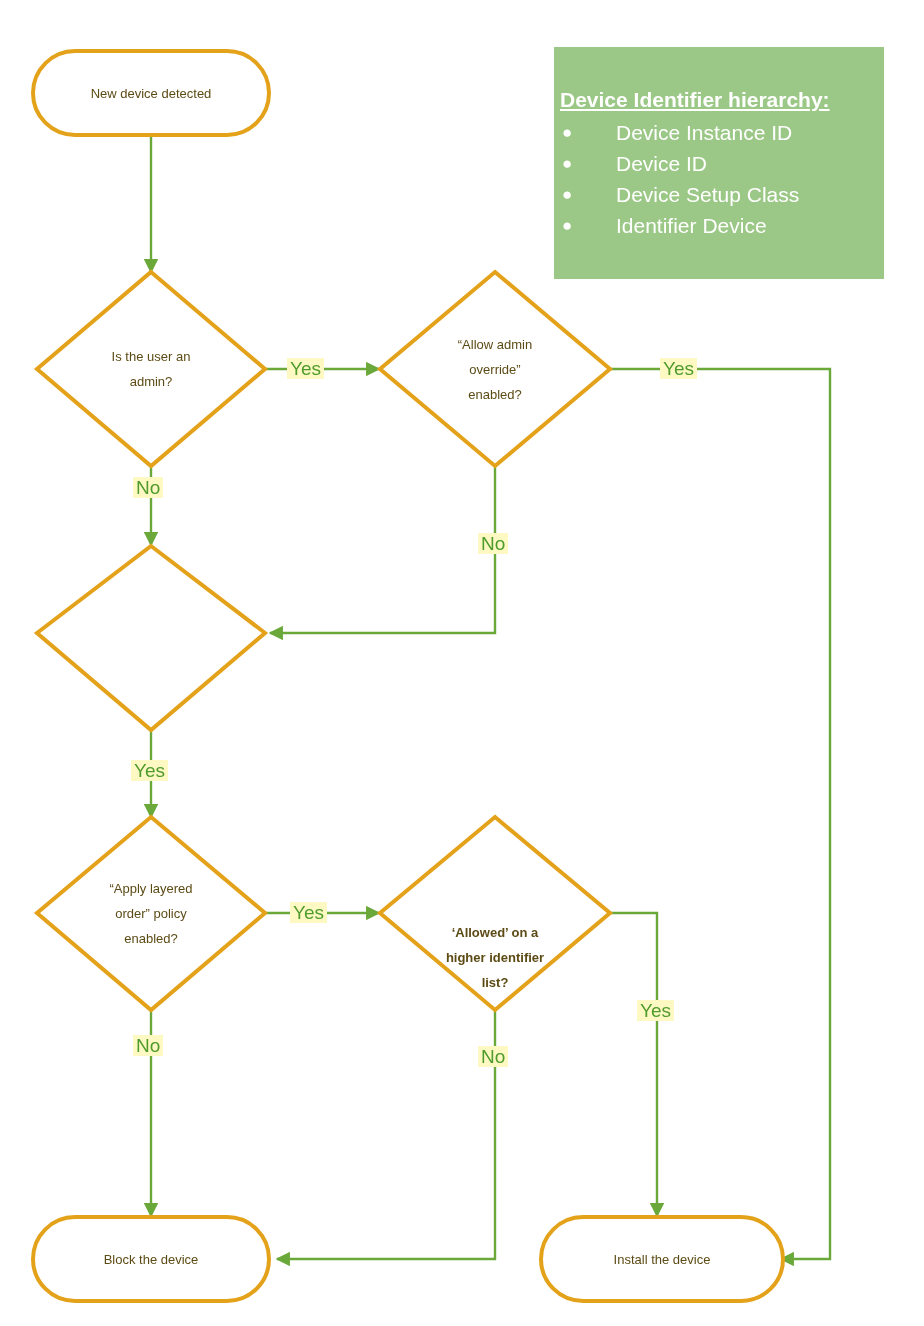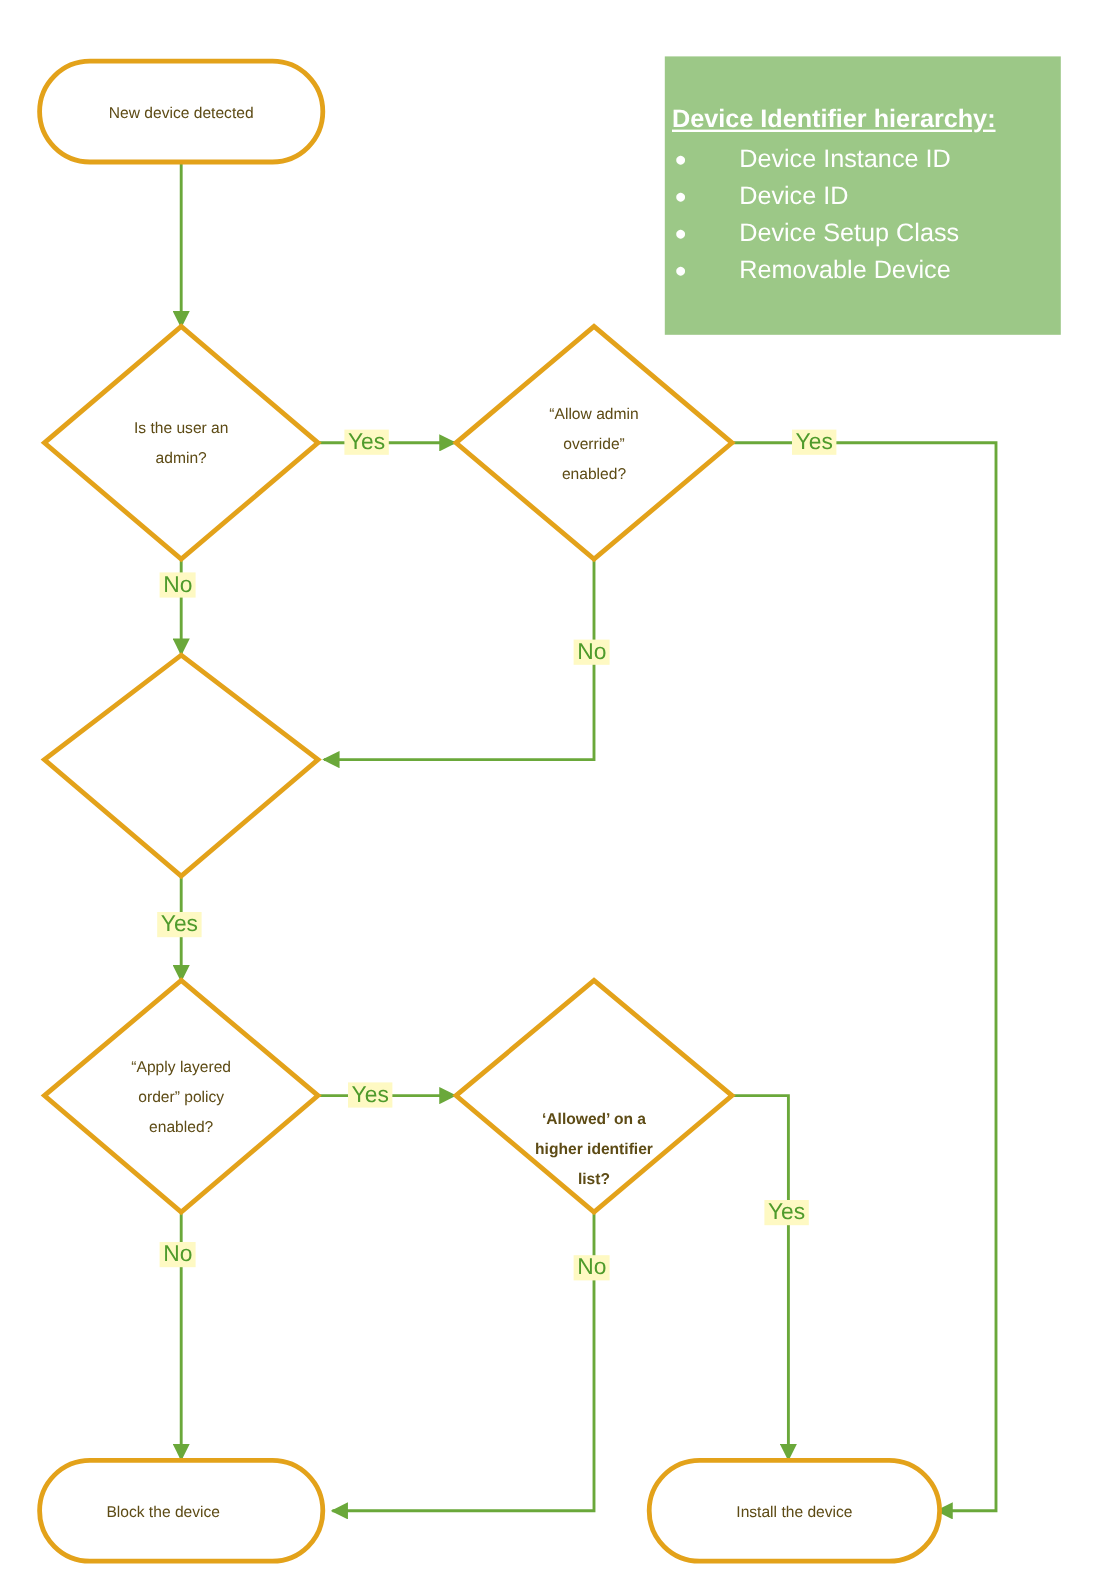--- a/index.html
+++ b/index.html
@@ -149,21 +149,21 @@
 
 
   <div class="node-label" style="left:44px; top:857px; width:214px; height:112px;">“Apply layered
 order” policy
 enabled?</div>
 
   <div class="node-label" style="left:388px; top:901px; width:214px; height:112px;font-weight:bold;">‘Allowed’ on a
 higher identifier
 list?</div>
 
-  <div class="node-label" style="left:18px; top:1217px; width:236px; height:84px;text-align:right;">Block the device</div>
+  <div class="node-label" style="left:33px; top:1217px; width:236px; height:84px;text-align:right;">Block the device</div>
 
   <div class="node-label" style="left:541px; top:1217px; width:242px; height:84px;">Install the device</div>
 
   <div class="edge-label" style="left:287px; top:358px;">Yes</div>
 
   <div class="edge-label" style="left:133px; top:477px;">No</div>
 
   <div class="edge-label" style="left:660px; top:358px;">Yes</div>
 
   <div class="edge-label" style="left:478px; top:533px;">No</div>
@@ -188,18 +188,18 @@
       <li>
         <span class="bullet">●</span>
         <span>Device ID</span>
       </li>
       <li>
         <span class="bullet">●</span>
         <span>Device Setup Class</span>
       </li>
       <li>
         <span class="bullet">●</span>
-        <span>Removable Device</span>
+        <span>Identifier Device</span>
       </li>
     </ul>
   </div>
 
 </div>
 
 </body></html>

